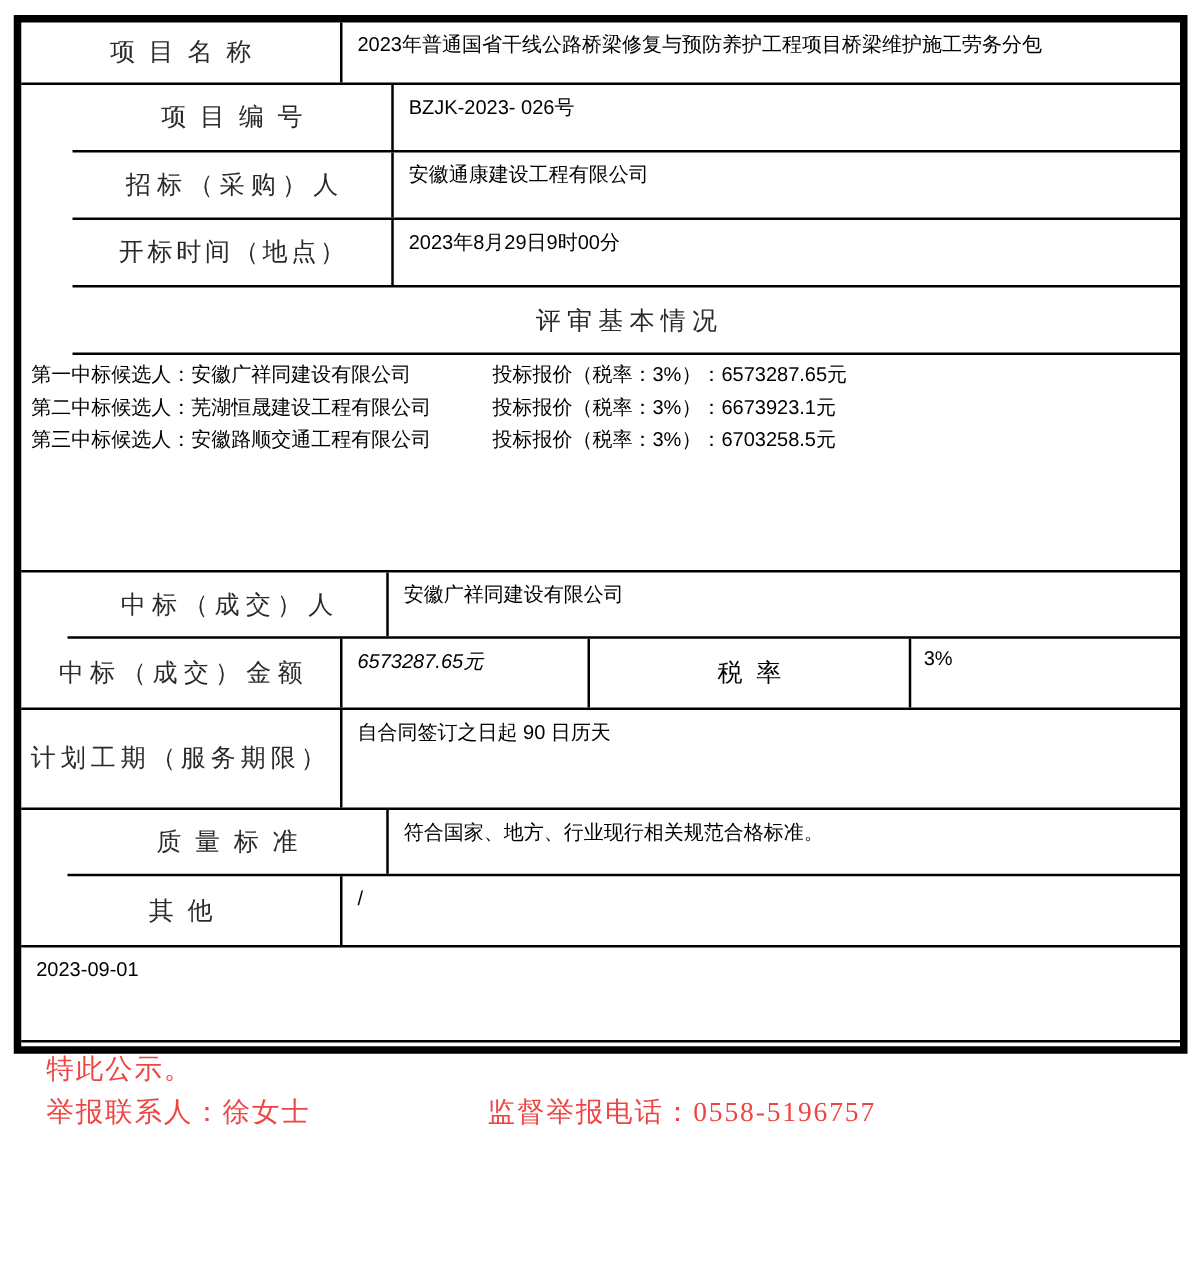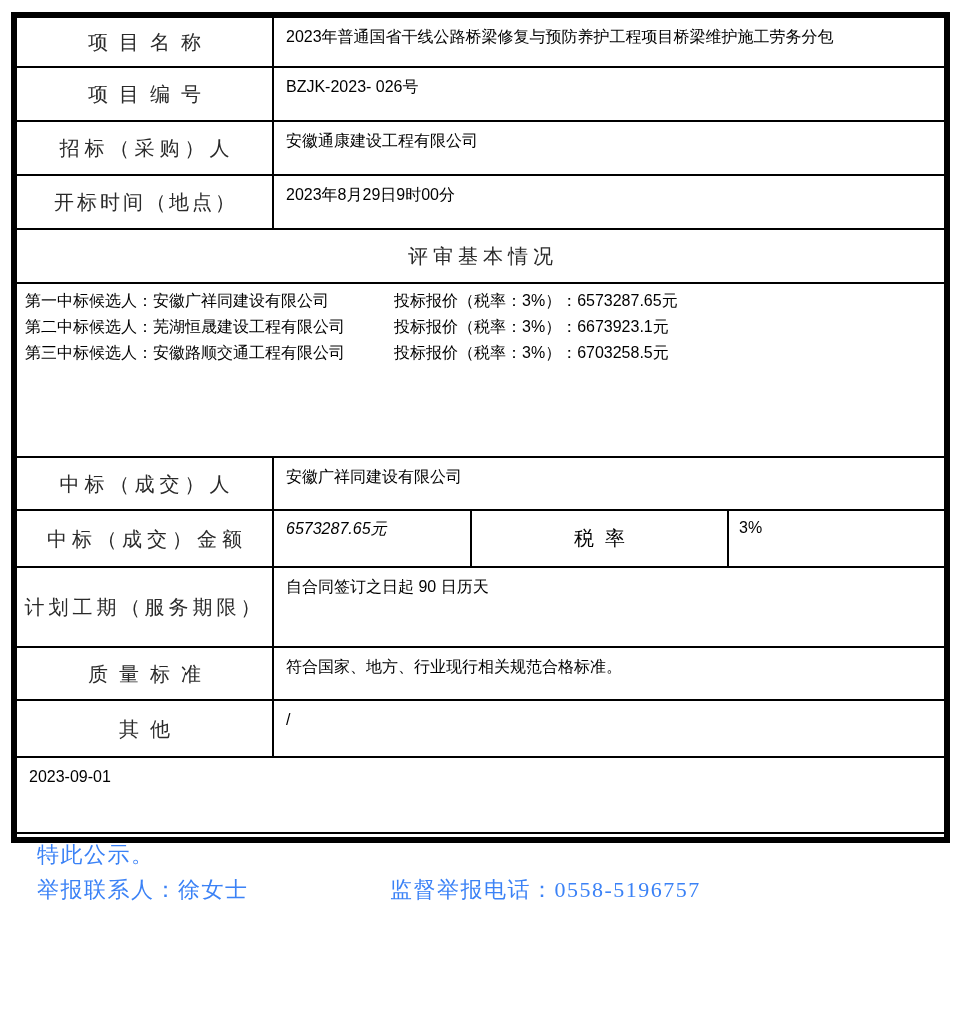--- a/index.html
+++ b/index.html
@@ -50,30 +50,30 @@
     display:flex;align-items:center;justify-content:center;
     font-family:"Liberation Serif","DejaVu Serif",serif;
     font-size:20px;color:#000000;
   }
   .tax-lbl span{letter-spacing:11px;text-indent:11px;}
   .tax-val{flex:1;font-size:16px;padding:8px 0 0 10px;}
   
   .footer{
     flex:1;padding:4px 6px 0 20px;
     font-family:"Liberation Serif","DejaVu Serif",serif;
-    font-size:22px;color:#3b82f6;letter-spacing:1.5px;
+    font-size:22px;color:#ef4444;letter-spacing:1.5px;
   }
   .f-line{line-height:34px;}
   .f-contacts{line-height:35px;}
   .f-gap{margin-top:6px;}
   .f-c1{display:inline-block;width:403px;vertical-align:top;}
   .f-c2{display:inline-block;width:353px;vertical-align:top;}
   
-  .h50{height:50px;}.h54{height:54px;}.h174{height:174px;}
-  .h53{height:53px;}.h57{height:57px;}.h80{height:80px;}
+  .h50{height:50px;}.h54{height:54px;margin-left:41px;}.h174{height:174px;}
+  .h53{height:53px;margin-left:37px;}.h57{height:57px;}.h80{height:80px;}
   .h76{height:76px;}.h176{height:176px;}
 </style>
 </head>
 <body>
 
 <div class="tbl">
 
   <div class="tr h50">
     <div class="td lbl ls11">
         <span class="in">项目名称</span>

